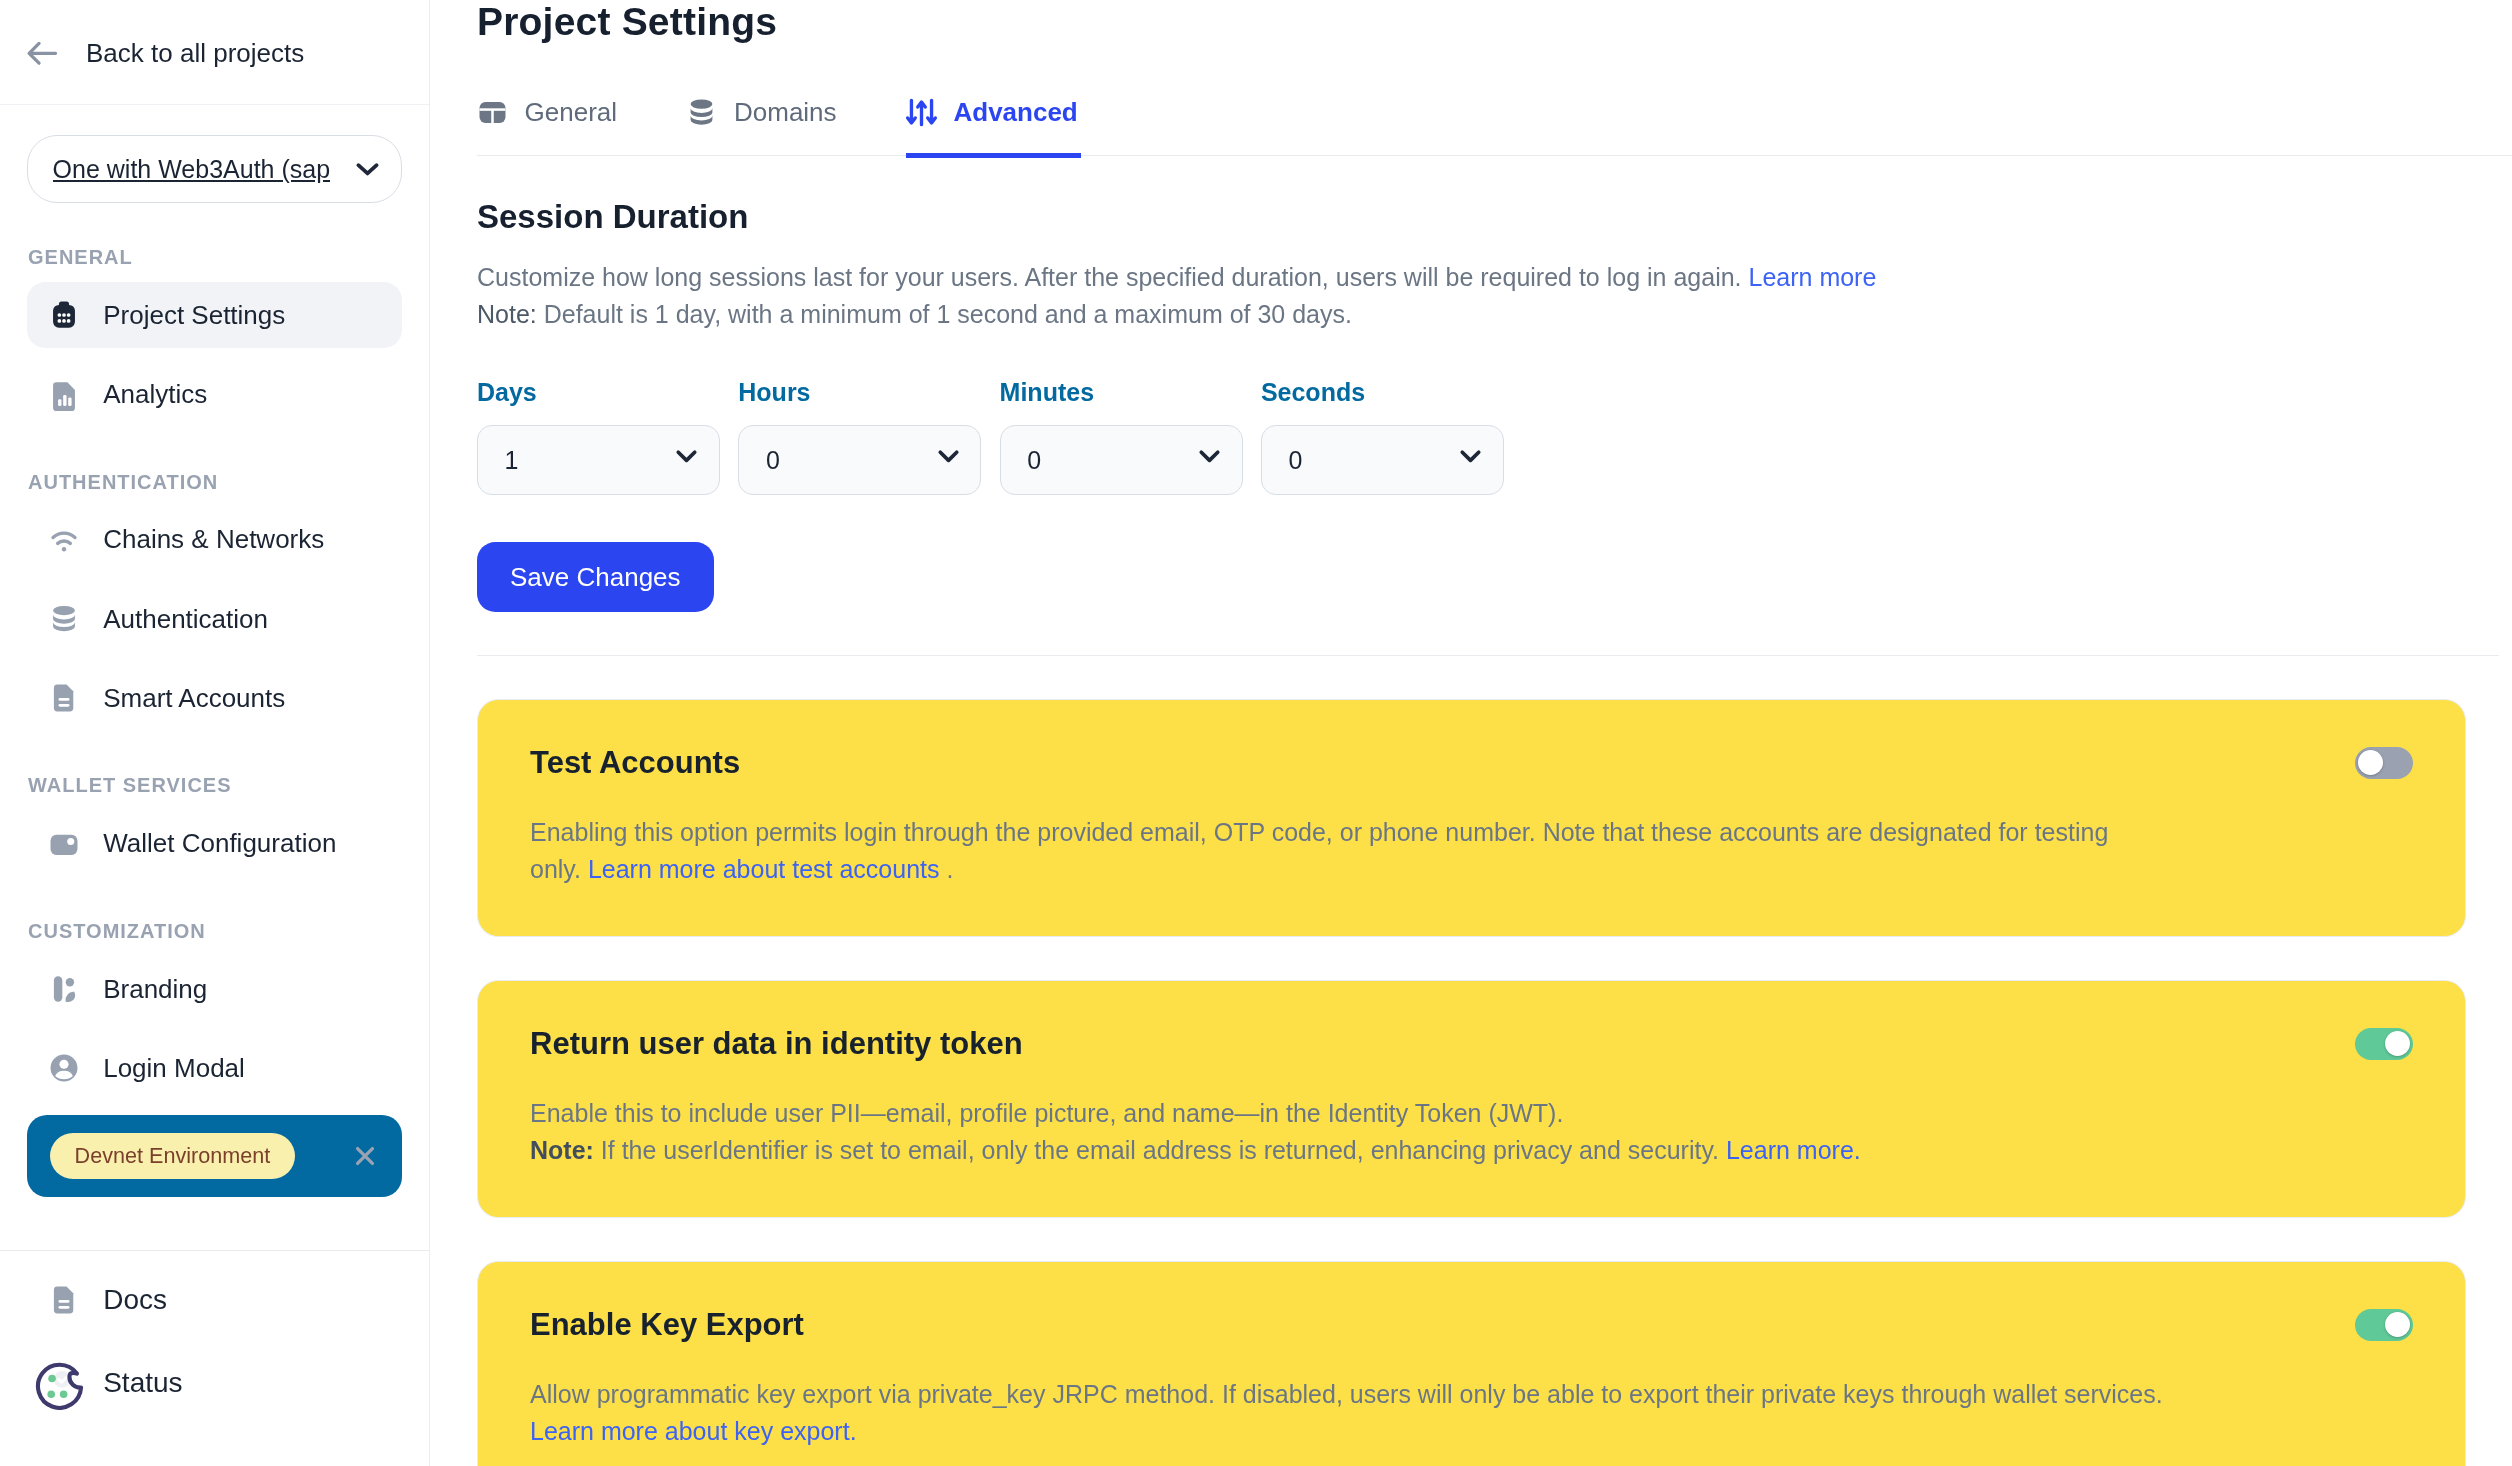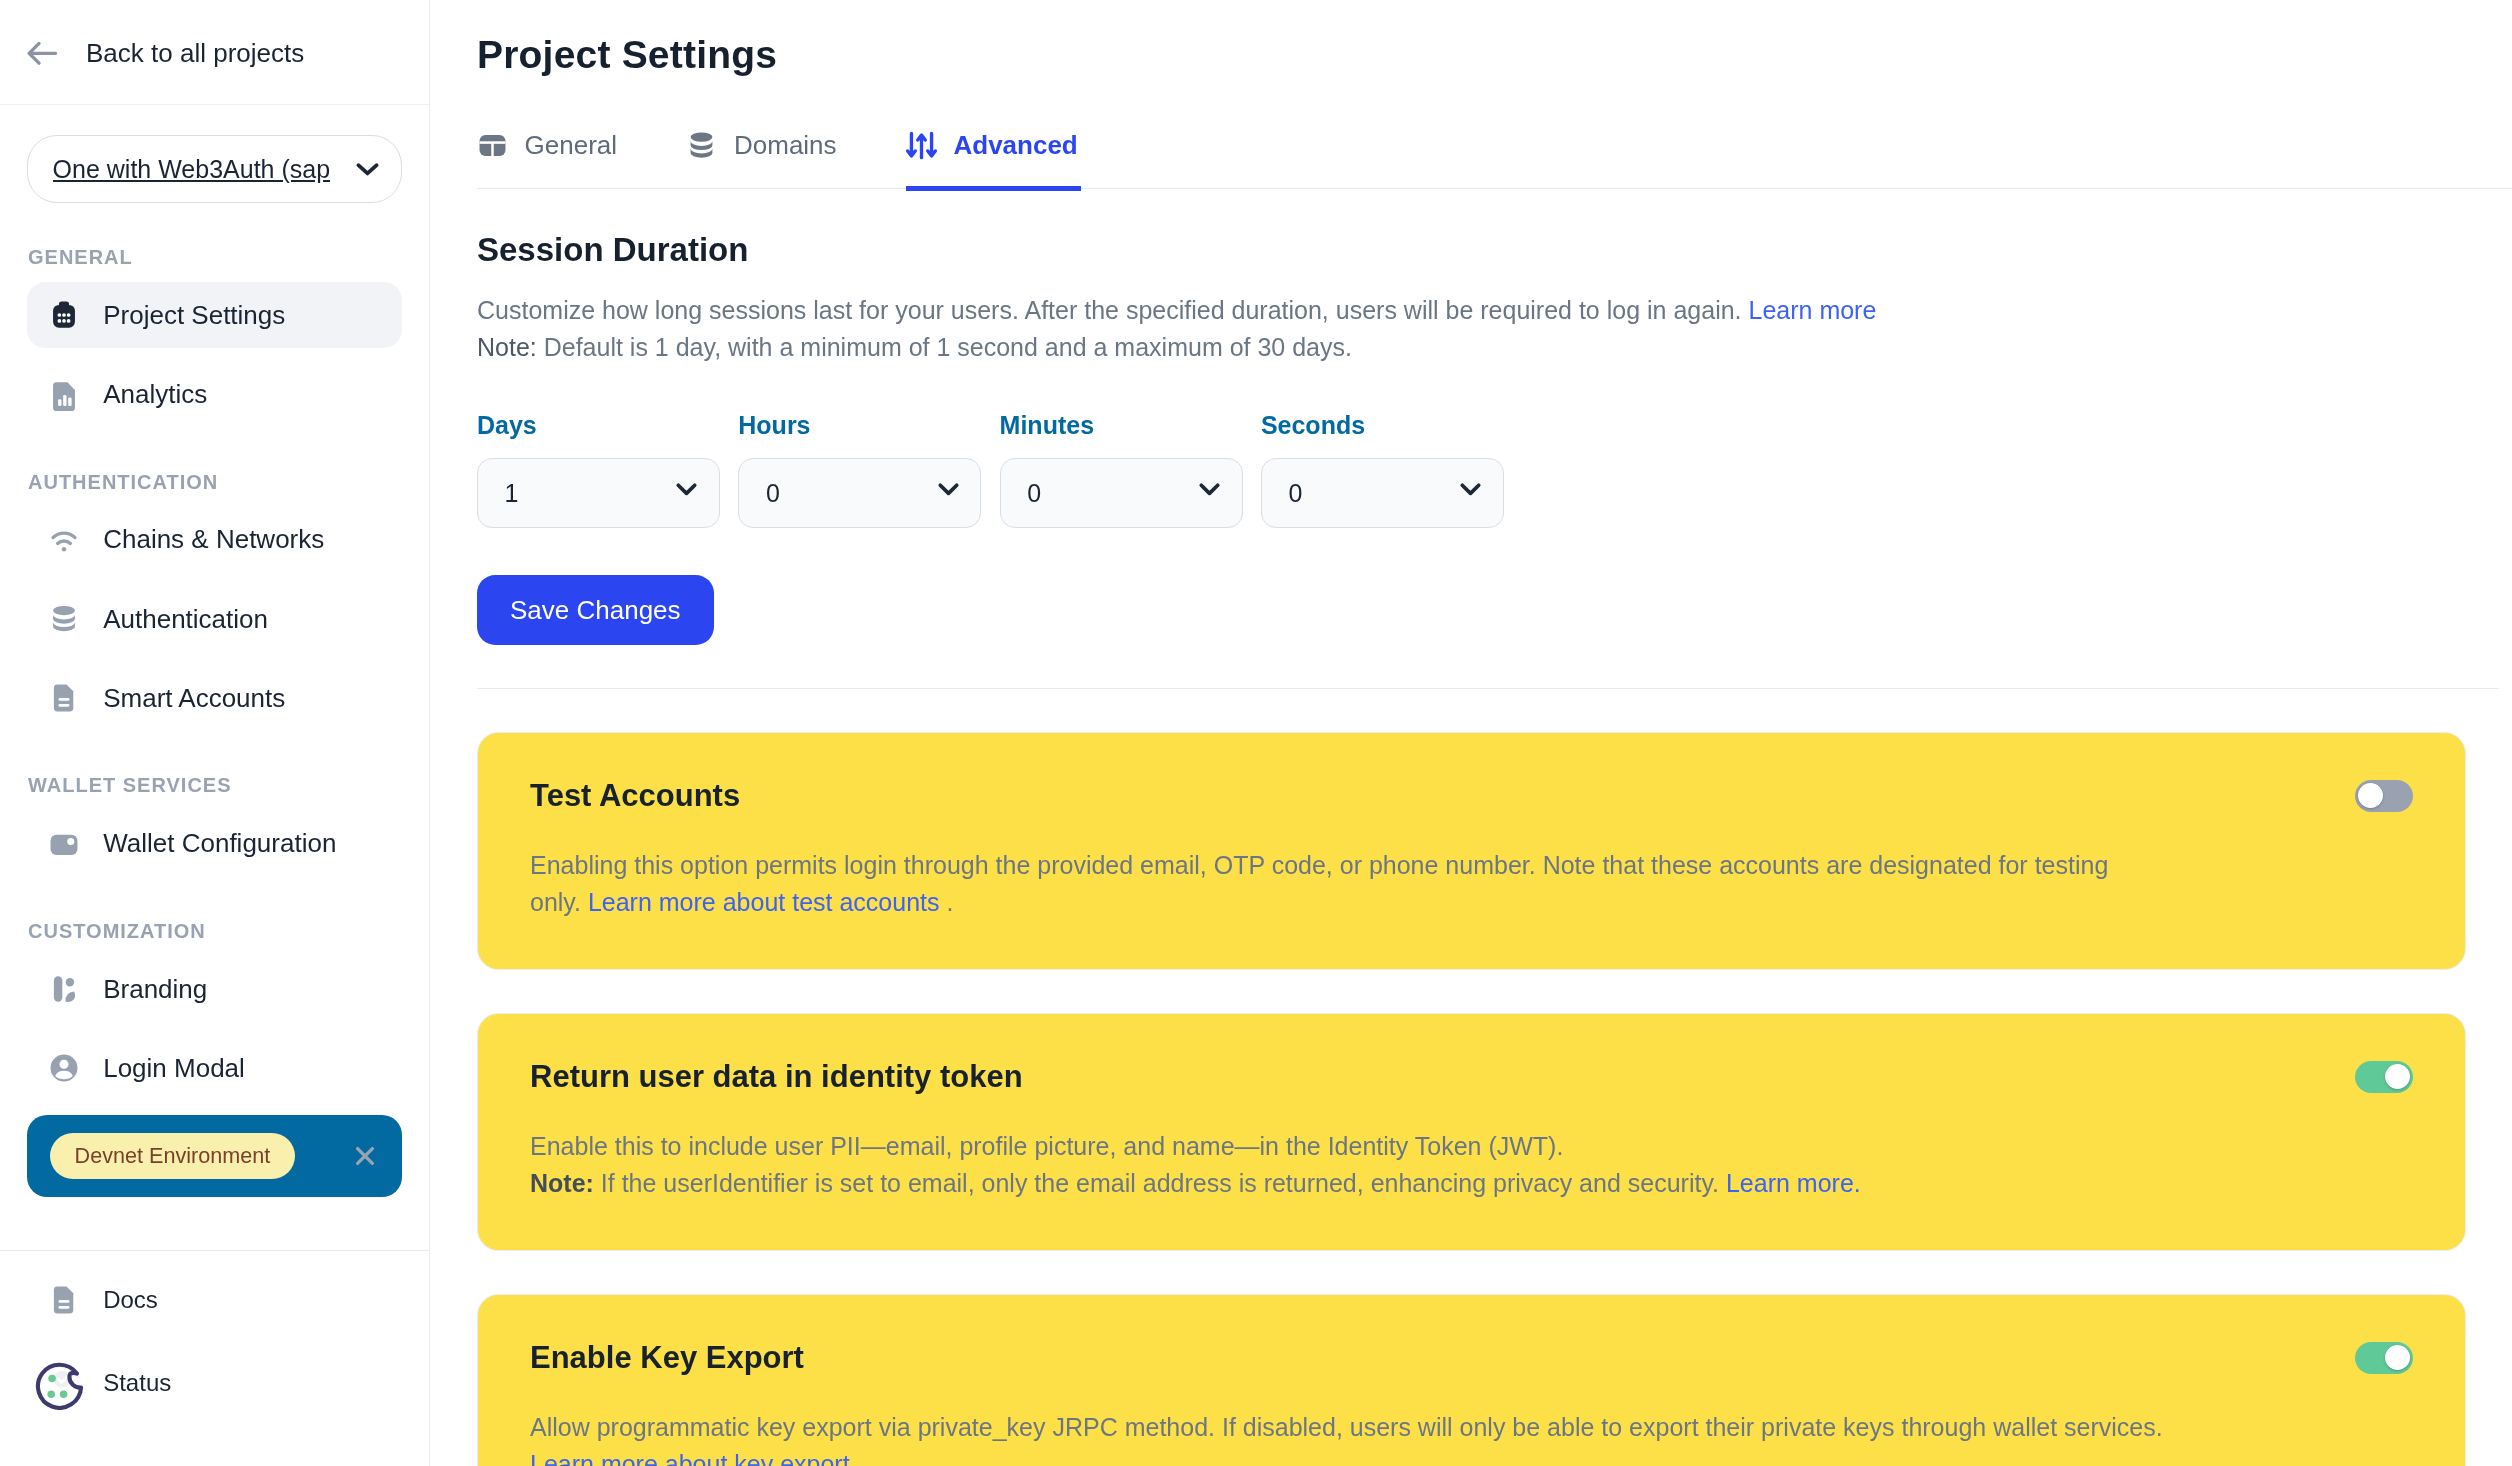--- a/index.html
+++ b/index.html
@@ -1,18 +1,18 @@
 <!DOCTYPE html>
 <html style="font-size:13.3px"><head>
 <meta charset="utf-8">
 <style>
   * { margin:0; padding:0; box-sizing:border-box; }
   html,body { width:2512px; height:1466px; overflow:hidden; background:#fff;
     font-family:"Liberation Sans", sans-serif; color:#1b2433; }
-  .app { display:flex; width:2512px; height:1466px; }
+  .app { display:flex; width:2512px; height:1466px;align-items:center; }
 
   
   .sidebar { width:430px; min-width:430px; height:100%; background:#fff;
     border-right:1.7px solid #ecedf1; display:flex; flex-direction:column; }
   .back-row { display:flex; align-items:center; gap:28px; padding:38px 25px 35px 25px;
     border-bottom:1.7px solid #eef0f3; cursor:pointer; }
   .back-row span { font-size:26px; font-weight:500; color:#1b2433; }
 
   .project-select { margin:30px 26.6px 0 26.6px; height:68px; background:#fff;
     border:1.7px solid #d9dee5; border-radius:30px; display:flex; align-items:center;
@@ -28,21 +28,21 @@
   .nav-item svg { flex:0 0 auto; }
 
   .env-card { margin:13.3px 26.6px 0 26.6px; background:#0369a1; border-radius:20px;
     padding:18.3px 23px; display:flex; align-items:center; justify-content:space-between; }
   .env-pill { background:#faf0ae; color:#7a402c; border-radius:830px; font-size:21.6px;
     font-weight:500; padding:10px 25px; }
   .env-close { cursor:pointer; display:flex; align-items:center; }
 
   .sb-bottom-divider { margin-top:53px; border-top:1.7px solid #e9ebee; }
   .footer-item { margin:15px 26.6px 0 26.6px; height:68px; display:flex; align-items:center;
-    gap:23px; padding-left:21.6px; font-size:24px; font-weight:500; color:#1b2433; cursor:pointer; }
+    gap:23px; padding-left:21.6px; font-size:28px; font-weight:500; color:#1b2433; cursor:pointer; }
   .footer-item.status { padding-left:6.6px; gap:17px; }
 
   
   .main { flex:1; padding:33px 0 0 47px; }
   h1.page-title { font-size:39px; font-weight:800; color:#16202e; letter-spacing:0.2px; }
 
   .tabs { margin-top:53px; display:flex; gap:66px; border-bottom:1.7px solid #e8ebee; }
   .tab { display:flex; align-items:center; gap:16.6px; padding:0 3.3px 25px 0;
     font-size:26px; font-weight:500; color:#5f6b7a; cursor:pointer;
     border-bottom:5px solid transparent; margin-bottom:-3.3px; }

